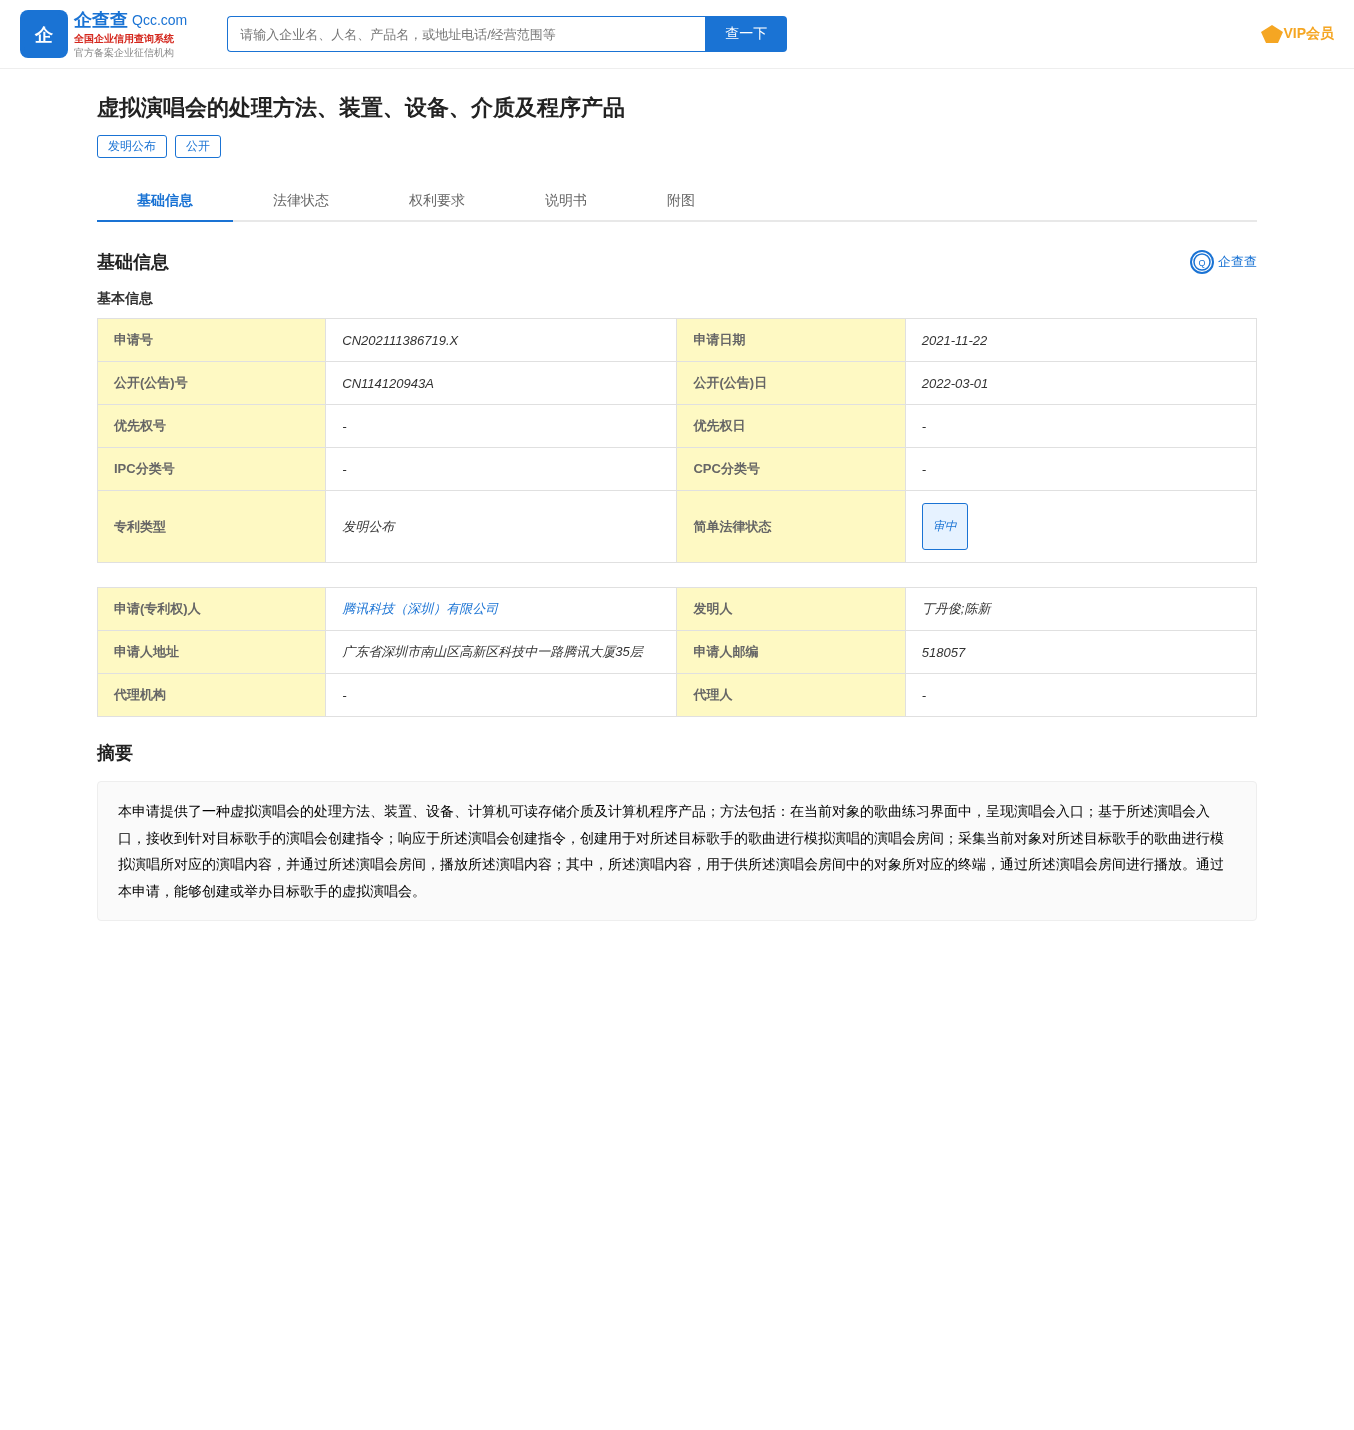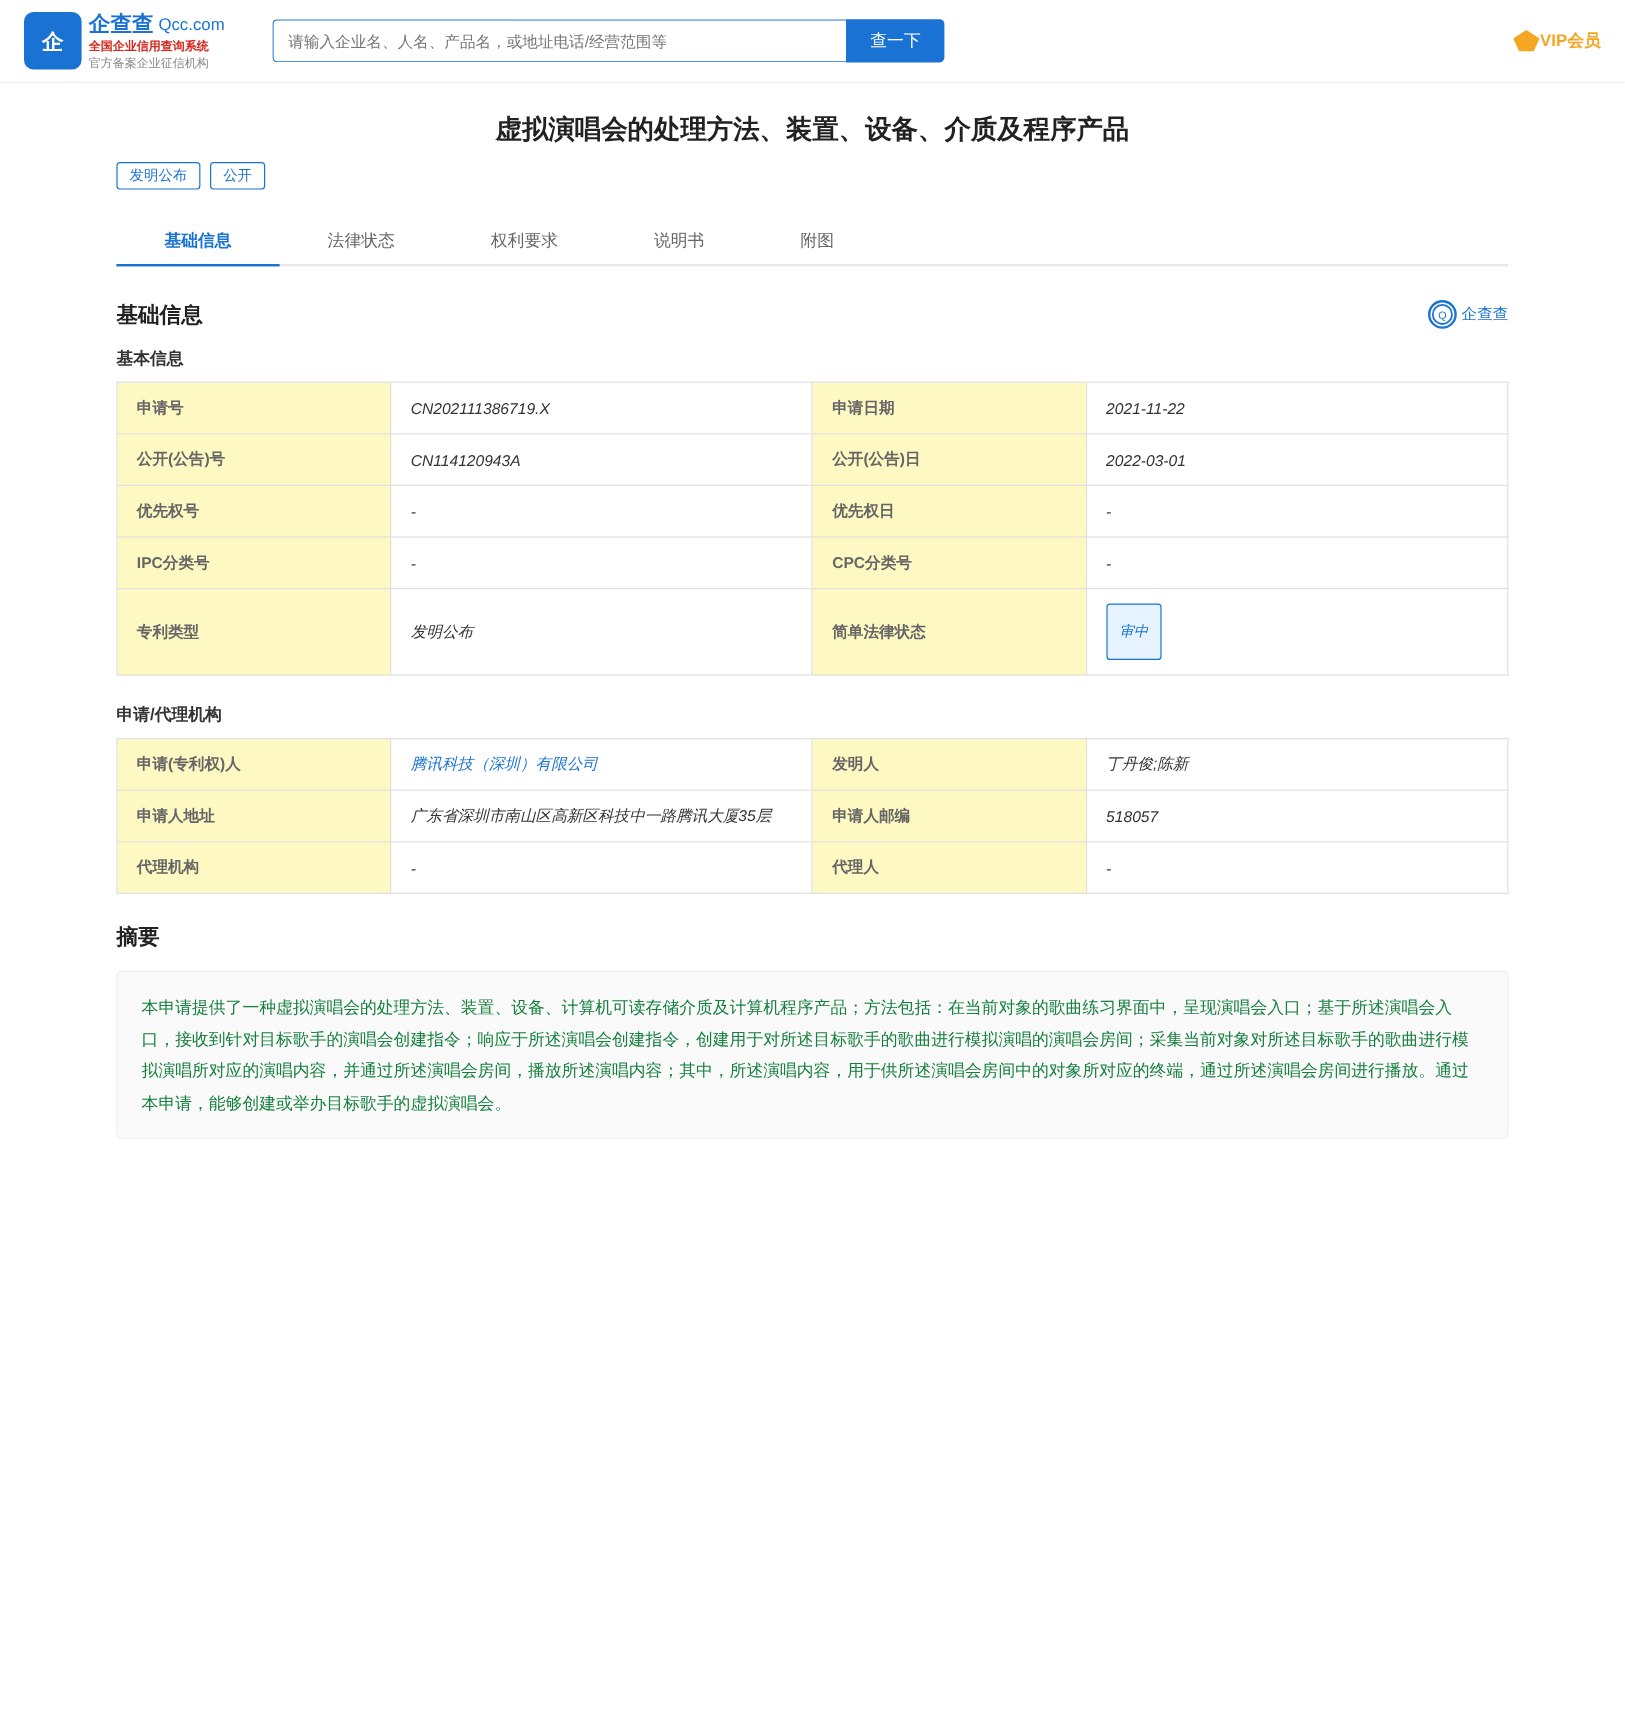--- a/index.html
+++ b/index.html
@@ -77,21 +77,20 @@
       max-width: 1200px;
       margin: 0 auto;
       padding: 24px 20px;
     }
 
     .page-title {
       font-size: 22px;
       font-weight: bold;
       color: #222;
       margin-bottom: 12px;
-      text-align: center;
     }
 
     .badges {
       display: flex;
       gap: 8px;
       margin-bottom: 24px;
     }
     .badge {
       border: 1px solid #1a73d4;
       color: #1a73d4;
@@ -199,21 +198,21 @@
     
     .abstract-title {
       font-size: 18px;
       font-weight: bold;
       color: #222;
       margin-bottom: 16px;
       margin-top: 8px;
     }
     .abstract-text {
       font-size: 14px;
-      color: #15803d;
+      color: #000000;
       line-height: 1.9;
       padding: 16px 20px;
       background: #fafafa;
       border: 1px solid #eee;
       border-radius: 4px;
     }
   </style>
 </head>
 <body>
 
@@ -309,21 +308,20 @@
       <td class="label-cell">专利类型</td>
       <td class="value-cell">发明公布</td>
       <td class="label-cell">简单法律状态</td>
       <td class="value-cell">
         <span class="status-badge">审中</span>
       </td>
     </tr>
   </tbody>
     </table>
 
-  <div class="sub-section-title">申请/代理机构</div>
   <table class="info-table">
     <tbody>
         <tr>
       <td class="label-cell">申请(专利权)人</td>
       <td class="value-cell link">腾讯科技（深圳）有限公司</td>
       <td class="label-cell">发明人</td>
       <td class="value-cell">丁丹俊;陈新</td>
     </tr>
     <tr>
       <td class="label-cell">申请人地址</td>

